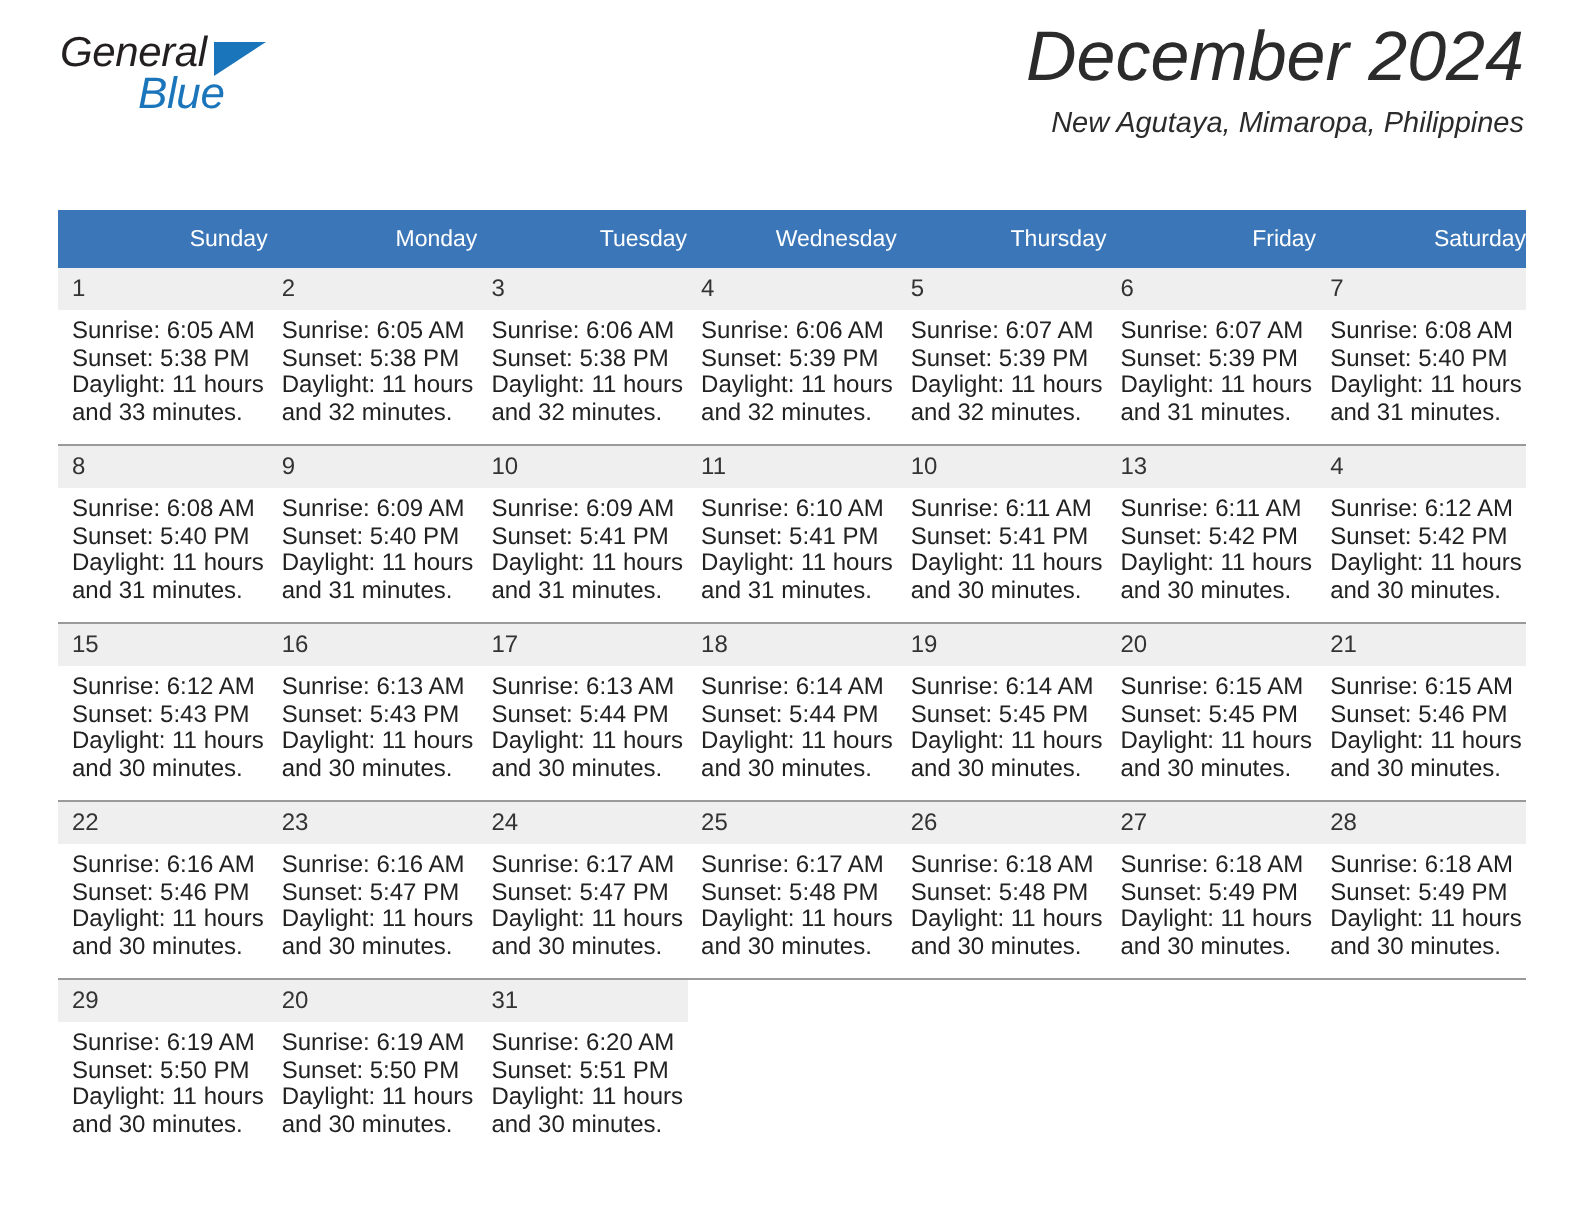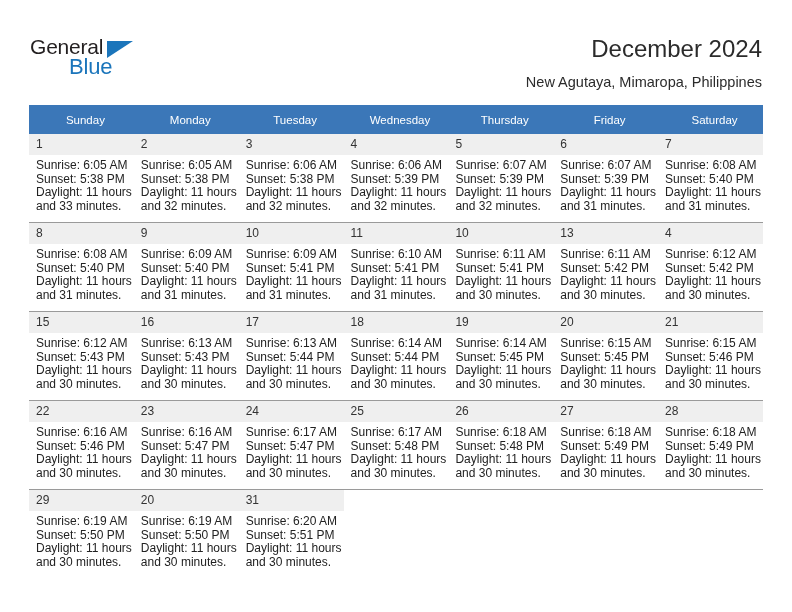--- a/index.html
+++ b/index.html
@@ -19,23 +19,24 @@
     position: relative;
     width: 792px;
     height: 612px;
     box-sizing: border-box;
   }
 
   
   .header {
     position: absolute;
     left: 30px;
-    top: 32px;
+    top: 12px;
     right: 30px;
     height: 70px;
+    font-style: italic;
   }
 
   .logo {
     position: absolute;
     left: 0;
     top: 4px;
     width: 140px;
     height: 48px;
   }
   .logo-general {
@@ -66,21 +67,21 @@
     border-bottom: 17px solid transparent;
   }
 
   .title-block {
     position: absolute;
     right: 0;
     top: 0;
     text-align: right;
   }
   .cal-title {
-    font-size: 24px;
+    font-size: 35px;
     color: #2b2b2b;
     font-weight: normal;
     line-height: 34px;
     white-space: nowrap;
   }
   .cal-subtitle {
     font-size: 14.5px;
     color: #2b2b2b;
     line-height: 20px;
     margin-top: 6px;
@@ -96,21 +97,21 @@
     width: 734px;
     border-collapse: collapse;
     table-layout: fixed;
   }
 
   .calendar th {
     background: #3b77b8;
     color: #ffffff;
     font-size: 11.5px;
     font-weight: normal;
-    text-align: center;
+    text-align: right;
     padding: 5px 0 5px 8px;
     height: 19px;
     vertical-align: middle;
     border: none;
   }
 
   .calendar td {
     vertical-align: top;
     padding: 0;
     border: none;

